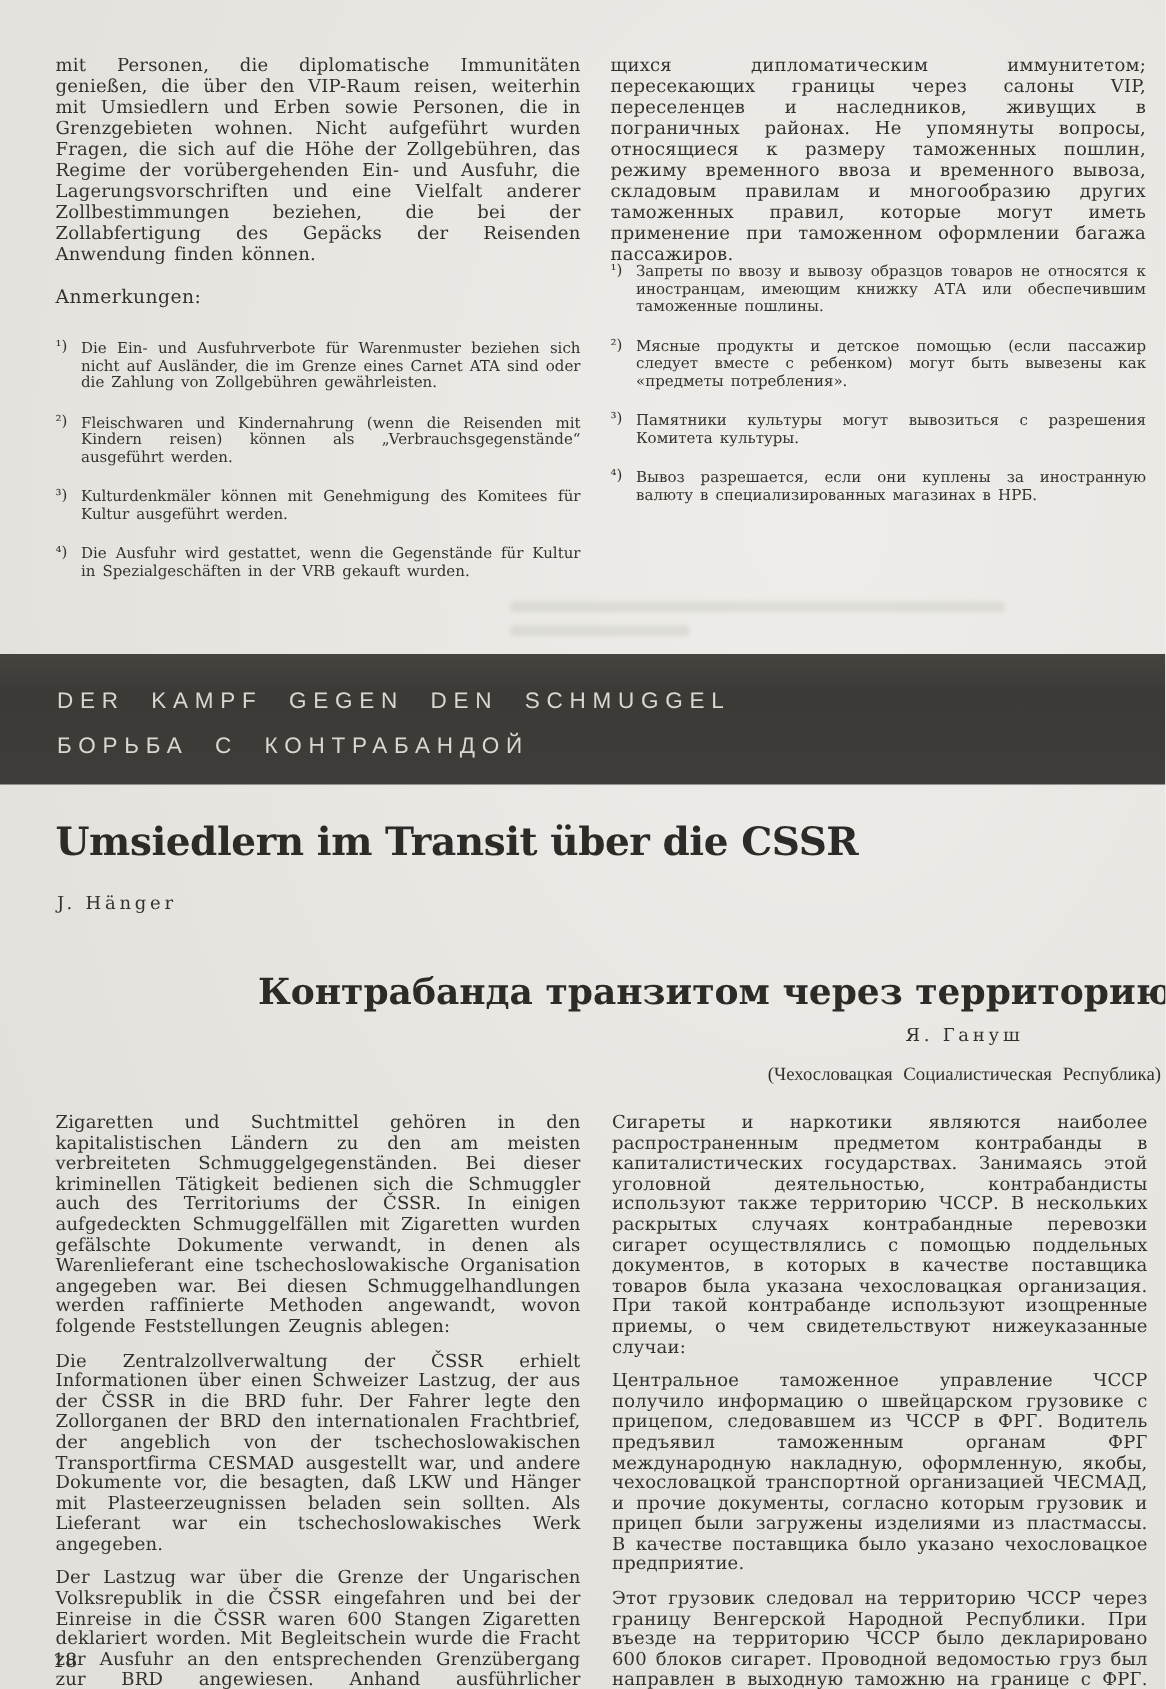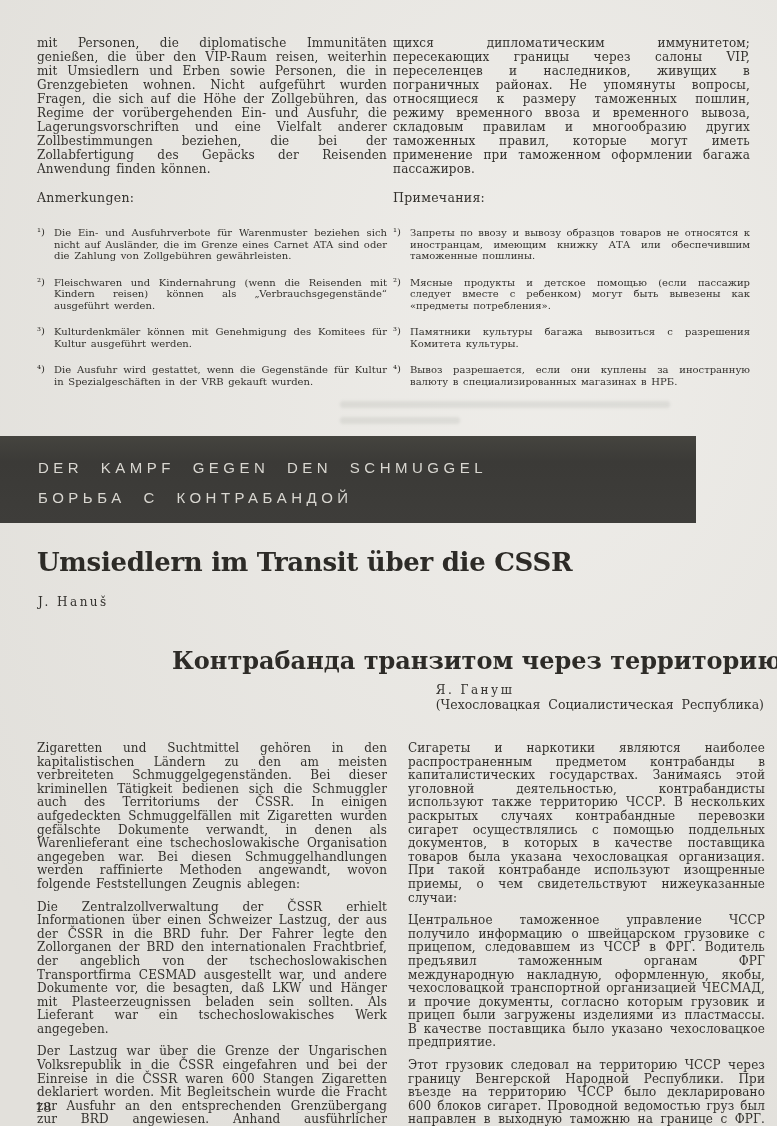--- a/index.html
+++ b/index.html
@@ -14,21 +14,21 @@
     color: #33312d;
     overflow: hidden;
   }
 
   
   .top-columns {
     position: absolute;
     top: 36px; left: 37px;
     width: 728px;
     display: flex;
-    gap: 6px;
+    gap: 20px;
   }
   .col-de { width: 350px; }
   .col-ru { width: 357px; }
 
   .intro {
     margin: 0;
     font-size: 12px;
     line-height: 14px;
     text-align: justify;
     letter-spacing: 0.15px;
@@ -64,21 +64,21 @@
     opacity: 0.14;
     filter: blur(1.5px);
   }
   .ghost-1 { top: 401px; left: 340px; width: 330px; }
   .ghost-2 { top: 417px; left: 340px; width: 120px; }
 
   
   .banner {
     position: absolute;
     top: 436px; left: 0;
-    width: 696px; height: 87px;
+    width: 777px; height: 87px;
     background: linear-gradient(180deg, #45443f, #3b3a37 30%, #3e3d3a);
     box-sizing: border-box;
     padding: 17px 0 0 38px;
     font-family: "Liberation Sans", sans-serif;
   }
   .banner-line {
     color: #d9d7d1;
     font-size: 15px;
     line-height: 30px;
     letter-spacing: 4.5px;
@@ -115,31 +115,32 @@
     position: absolute;
     top: 646px; left: 172px;
     margin: 0;
     font-size: 24px;
     font-weight: bold;
     color: #2d2b27;
     white-space: nowrap;
   }
   .byline-ru {
     position: absolute;
-    top: 683px; right: 13px;
-    text-align: left;
+    top: 683px; right: 3px;
+    text-align: center;
   }
   .author-ru {
     font-size: 12px;
     letter-spacing: 2.5px;
   }
   .affil-ru {
-    margin-top: 0;
+    margin-top: 12px;
     font-size: 12.5px;
     word-spacing: 4px;
+    font-family: Liberation Serif, serif;
   }
 
   
   .main-columns {
     position: absolute;
     top: 742px; left: 37px;
     width: 728px;
     display: flex;
     gap: 21px;
   }
@@ -183,52 +184,51 @@
         <span class="fn-text">Kulturdenkmäler können mit Genehmigung des Komitees für Kultur ausgeführt werden.</span>
       </div>
       <div class="footnote">
         <span class="fn-marker">⁴)</span>
         <span class="fn-text">Die Ausfuhr wird gestattet, wenn die Gegenstände für Kultur in Spezialgeschäften in der VRB gekauft wurden.</span>
       </div>
     </div>
 
     <div class="col-ru">
       <p class="intro">щихся дипломатическим иммунитетом; пересекающих границы через салоны VIP, переселенцев и наследников, живущих в пограничных районах. Не упомянуты вопросы, относящиеся к размеру таможенных пошлин, режиму временного ввоза и временного вывоза, складовым правилам и многообразию других таможенных правил, которые могут иметь применение при таможенном оформлении багажа пассажиров.</p>
-      <div class="notes-heading">Примечания:</div>
 
       <div class="footnote">
         <span class="fn-marker">¹)</span>
         <span class="fn-text">Запреты по ввозу и вывозу образцов товаров не относятся к иностранцам, имеющим книжку АТА или обеспечившим таможенные пошлины.</span>
       </div>
       <div class="footnote">
         <span class="fn-marker">²)</span>
         <span class="fn-text">Мясные продукты и детское помощью (если пассажир следует вместе с ребенком) могут быть вывезены как «предметы потребления».</span>
       </div>
       <div class="footnote">
         <span class="fn-marker">³)</span>
-        <span class="fn-text">Памятники культуры багажа вывозиться с разрешения Комитета культуры.</span>
+        <span class="fn-text">Памятники культуры могут вывозиться с разрешения Комитета культуры.</span>
       </div>
       <div class="footnote">
         <span class="fn-marker">⁴)</span>
         <span class="fn-text">Вывоз разрешается, если они куплены за иностранную валюту в специализированных магазинах в НРБ.</span>
       </div>
     </div>
   </div>
 
   <div class="ghost-line ghost-1"></div>
   <div class="ghost-line ghost-2"></div>
 
   <div class="banner">
     <div class="banner-line">DER KAMPF GEGEN DEN SCHMUGGEL</div>
     <div class="banner-line">БОРЬБА С КОНТРАБАНДОЙ</div>
   </div>
 
   <h1 class="title-de">Umsiedlern im Transit über die CSSR</h1>
   <div class="byline-de">
-    <div class="author-de">J. Hanuš</div>
+    <div class="author-de">J. Hänger</div>
   </div>
 
   <h2 class="title-ru">Контрабанда транзитом через территорию ЧССР</h2>
   <div class="byline-ru">
     <div class="author-ru">Я. Гануш</div>
     <div class="affil-ru">(Чехословацкая Социалистическая Республика)</div>
   </div>
 
   <div class="main-columns">
     <div class="col-de">

